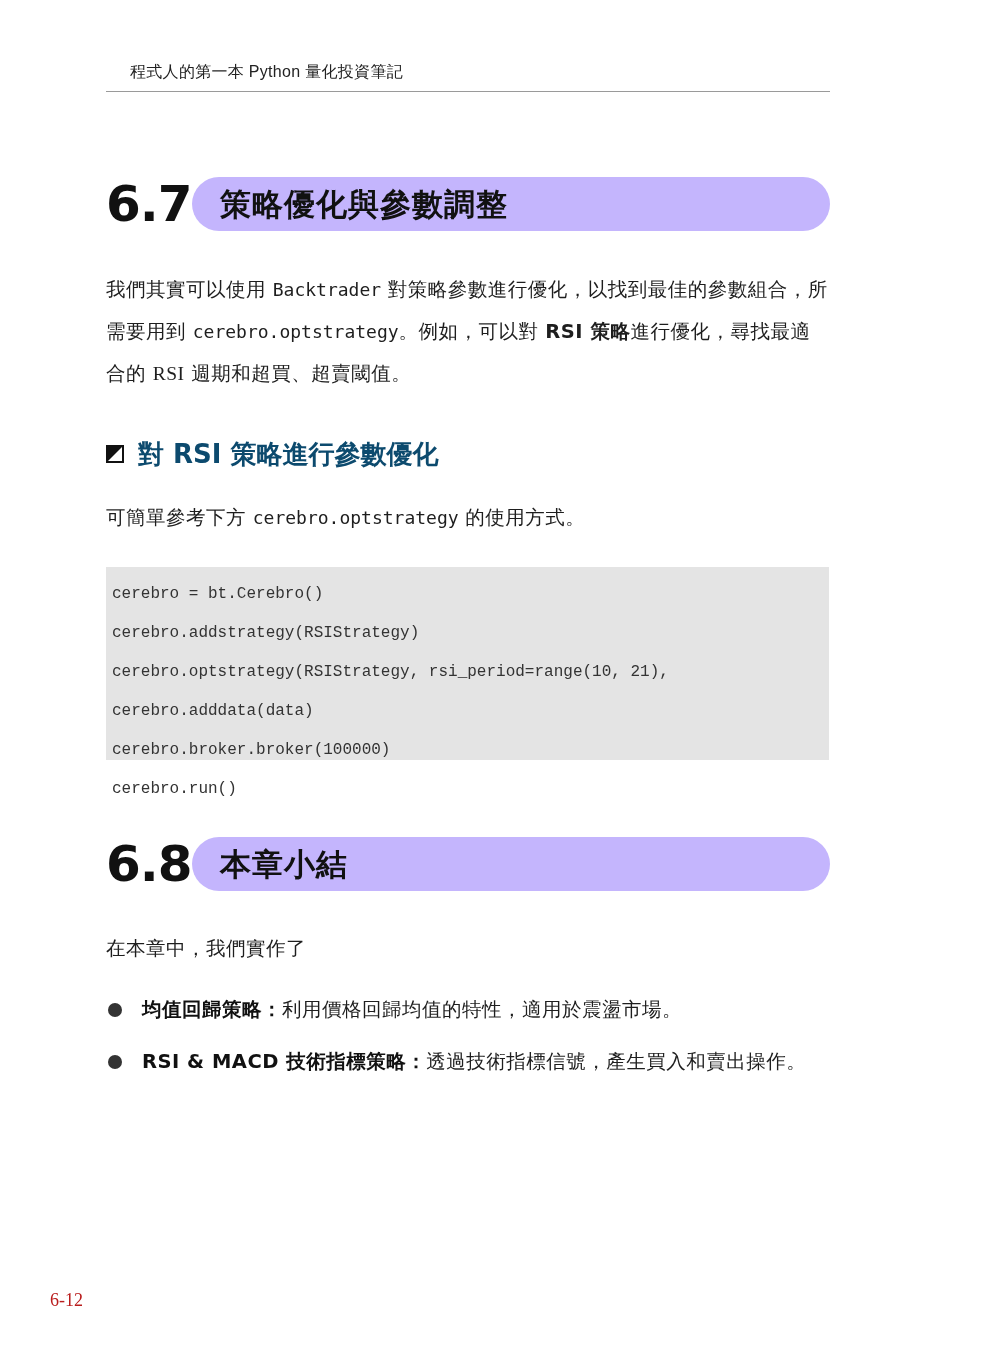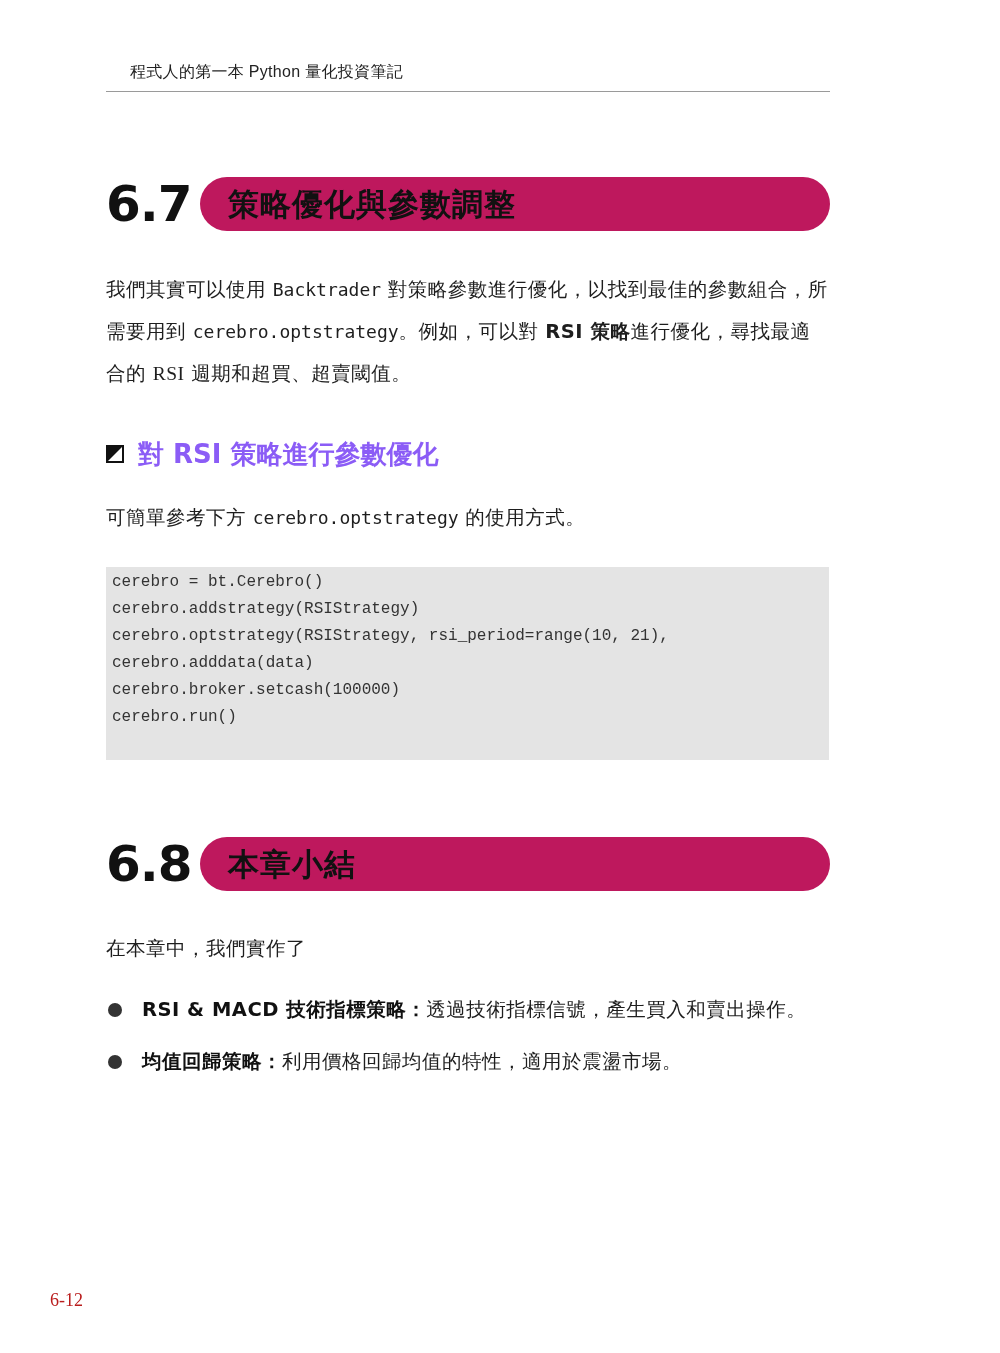--- a/index.html
+++ b/index.html
@@ -45,25 +45,25 @@
       top: -4px;
       font-size: 50px;
       font-weight: bold;
       line-height: 62px;
       color: #111;
       font-family: "DejaVu Sans", sans-serif;
       letter-spacing: -1px;
     }
     .section-band {
       position: absolute;
-      left: 94px;
+      left: 86px;
       top: 0;
       right: 0;
       height: 54px;
-      background: #be185d;
+      background: #c4b5fd;
       border-radius: 27px;
     }
     .section-title {
       position: absolute;
       left: 28px;
       top: 0;
       line-height: 54px;
       font-size: 31px;
       font-weight: bold;
       color: #111;
@@ -92,21 +92,21 @@
     }
     .subheading {
       position: absolute;
       left: 106px;
       top: 434px;
       height: 40px;
       display: flex;
       align-items: center;
       font-size: 26px;
       font-weight: bold;
-      color: #8b5cf6;
+      color: #0c4a6e;
     }
     .subheading .icon {
       width: 18px;
       height: 18px;
       margin-right: 14px;
       display: inline-block;
     }
     .code-block {
       position: absolute;
       left: 106px;
@@ -117,20 +117,21 @@
       box-sizing: border-box;
       padding: 2px 0 0 6px;
     }
     .code-line {
       font-family: "Liberation Mono", "DejaVu Sans Mono", monospace;
       font-size: 16px;
       line-height: 27px;
       height: 27px;
       color: #333;
       white-space: pre;
+      margin-top: 12px;
     }
     .bullets {
       position: absolute;
       left: 106px;
       top: 988px;
       width: 724px;
     }
     .bullet {
       position: relative;
       padding-left: 36px;
@@ -189,37 +190,37 @@
 
 <div class="para" style="top:497px;">
   <span>可簡單參考下方 </span><span class="mono">cerebro.optstrategy</span><span> 的使用方式。</span>
 </div>
 
 <div class="code-block">
   <div class="code-line">cerebro = bt.Cerebro()</div>
   <div class="code-line">cerebro.addstrategy(RSIStrategy)</div>
   <div class="code-line">cerebro.optstrategy(RSIStrategy, rsi_period=range(10, 21),</div>
   <div class="code-line">cerebro.adddata(data)</div>
-  <div class="code-line">cerebro.broker.setcash(100000)</div>
+  <div class="code-line">cerebro.broker.broker(100000)</div>
   <div class="code-line">cerebro.run()</div>
 </div>
 
 <div class="section" style="top:837px;">
   <div class="section-num">6.8</div>
   <div class="section-band">
     <div class="section-title">本章小結</div>
   </div>
 </div>
 
 <div class="para" style="top:928px;">在本章中，我們實作了</div>
 
 <div class="bullets">
   <div class="bullet">
     <span class="dot"></span>
-    <span class="lead">RSI &amp; MACD 技術指標策略：</span><span>透過技術指標信號，產生買入和賣出操作。</span>
+    <span class="lead">均值回歸策略：</span><span>利用價格回歸均值的特性，適用於震盪市場。</span>
   </div>
   <div class="bullet">
     <span class="dot"></span>
-    <span class="lead">均值回歸策略：</span><span>利用價格回歸均值的特性，適用於震盪市場。</span>
+    <span class="lead">RSI &amp; MACD 技術指標策略：</span><span>透過技術指標信號，產生買入和賣出操作。</span>
   </div>
 </div>
 
 <div class="page-number">6-12</div>
 
 </body></html>

